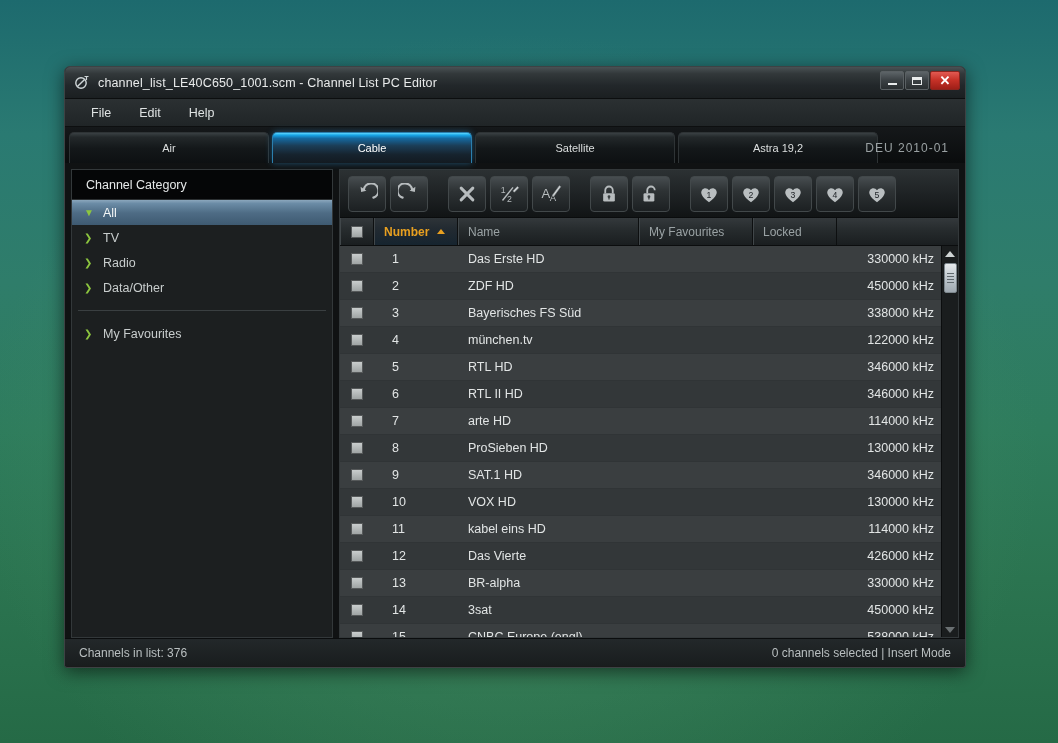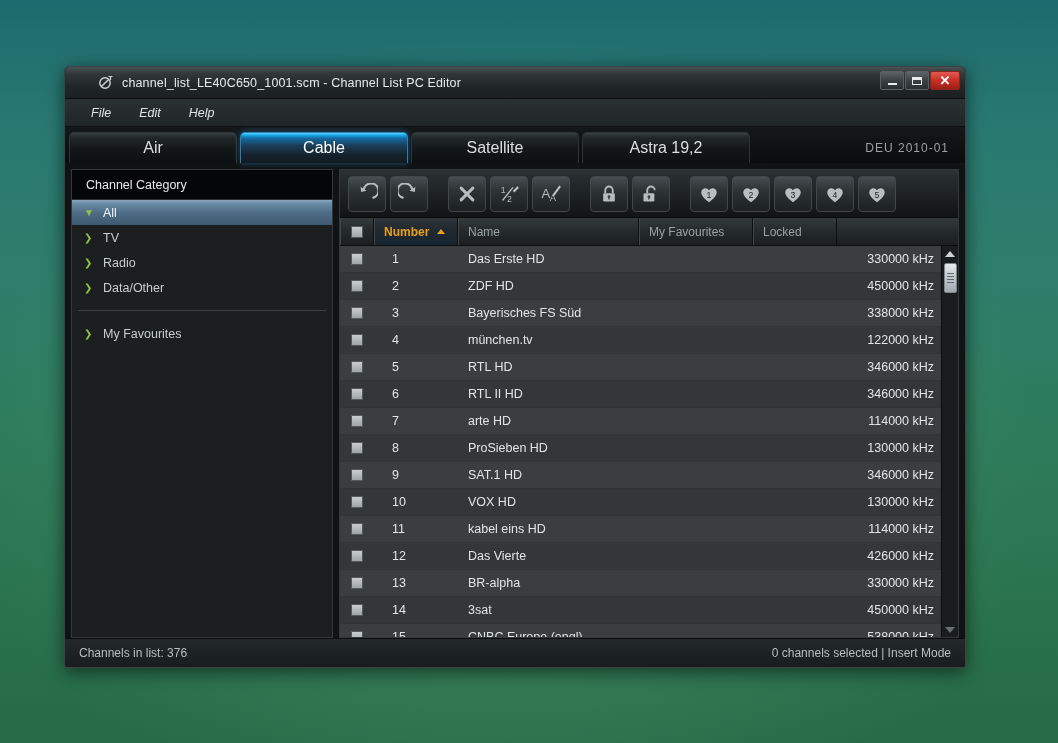--- a/index.html
+++ b/index.html
@@ -24,21 +24,21 @@
     box-shadow: 0 4px 18px rgba(0,0,0,0.55);
     overflow: hidden;
   }
 
   
   #titlebar {
     position: relative;
     height: 32px;
     background: linear-gradient(180deg, #4a5154 0%, #32383a 22%, #22272a 60%, #1b1f21 100%);
     border-bottom: 1px solid #0c0e0f;
-    display: flex; align-items: center; padding-left: 24px;
+    display: flex; align-items: center;
   }
   #app-icon {
     width: 16px; height: 16px; margin-left: 9px; margin-right: 8px;
     flex: 0 0 auto;
   }
   #title-text {
     color: #e8eaea;
     font-size: 12.5px;
     letter-spacing: 0.15px;
     white-space: nowrap;
@@ -65,41 +65,40 @@
   .ic-max { width:10px; height:8px; border:1.5px solid #e9ecec; border-top-width:3px; }
   .ic-close { color:#fff; font-size:13px; font-weight:bold; line-height:1; font-family:"Liberation Sans",sans-serif; }
 
   
   #menubar {
     height: 28px;
     background: linear-gradient(180deg, #2b3032 0%, #202527 100%);
     border-bottom: 1px solid #0d0f10;
     display: flex; align-items: center;
     padding-left: 12px;
-    font-style: italic;
   }
   .menu-item {
     color: #dfe3e3; font-size: 12.5px;
     padding: 4px 14px; cursor: pointer;
   }
 
   
   #tabstrip {
     position: relative;
     height: 36px;
     background: linear-gradient(180deg, #15181a 0%, #0a0c0d 100%);
     display: flex; align-items: flex-end;
     padding-left: 4px;
   }
   .tab {
-    width: 168px; height: 31px;
+    width: 200px; height: 31px;
     margin-right: 3px;
     border-radius: 5px 5px 0 0;
     display: flex; align-items: center; justify-content: center;
-    color: #dcdfdf; font-size: 16px;
+    color: #dcdfdf; font-size: 11px;
     cursor: pointer;
     position: relative;
     background: linear-gradient(180deg, #3a4043 0%, #23282a 14%, #14181a 50%, #0d1012 100%);
     border: 1px solid #2e3335; border-bottom: none;
   }
   .tab.active {
     color: #ffffff;
     background: linear-gradient(180deg, #5fd8ff 0%, #18a6e8 7%, #1569a0 18%, #1b3e58 42%, #16232e 72%, #121a21 100%);
     border-color: #2b7fae;
     box-shadow: 0 0 7px rgba(60,180,255,0.40);

